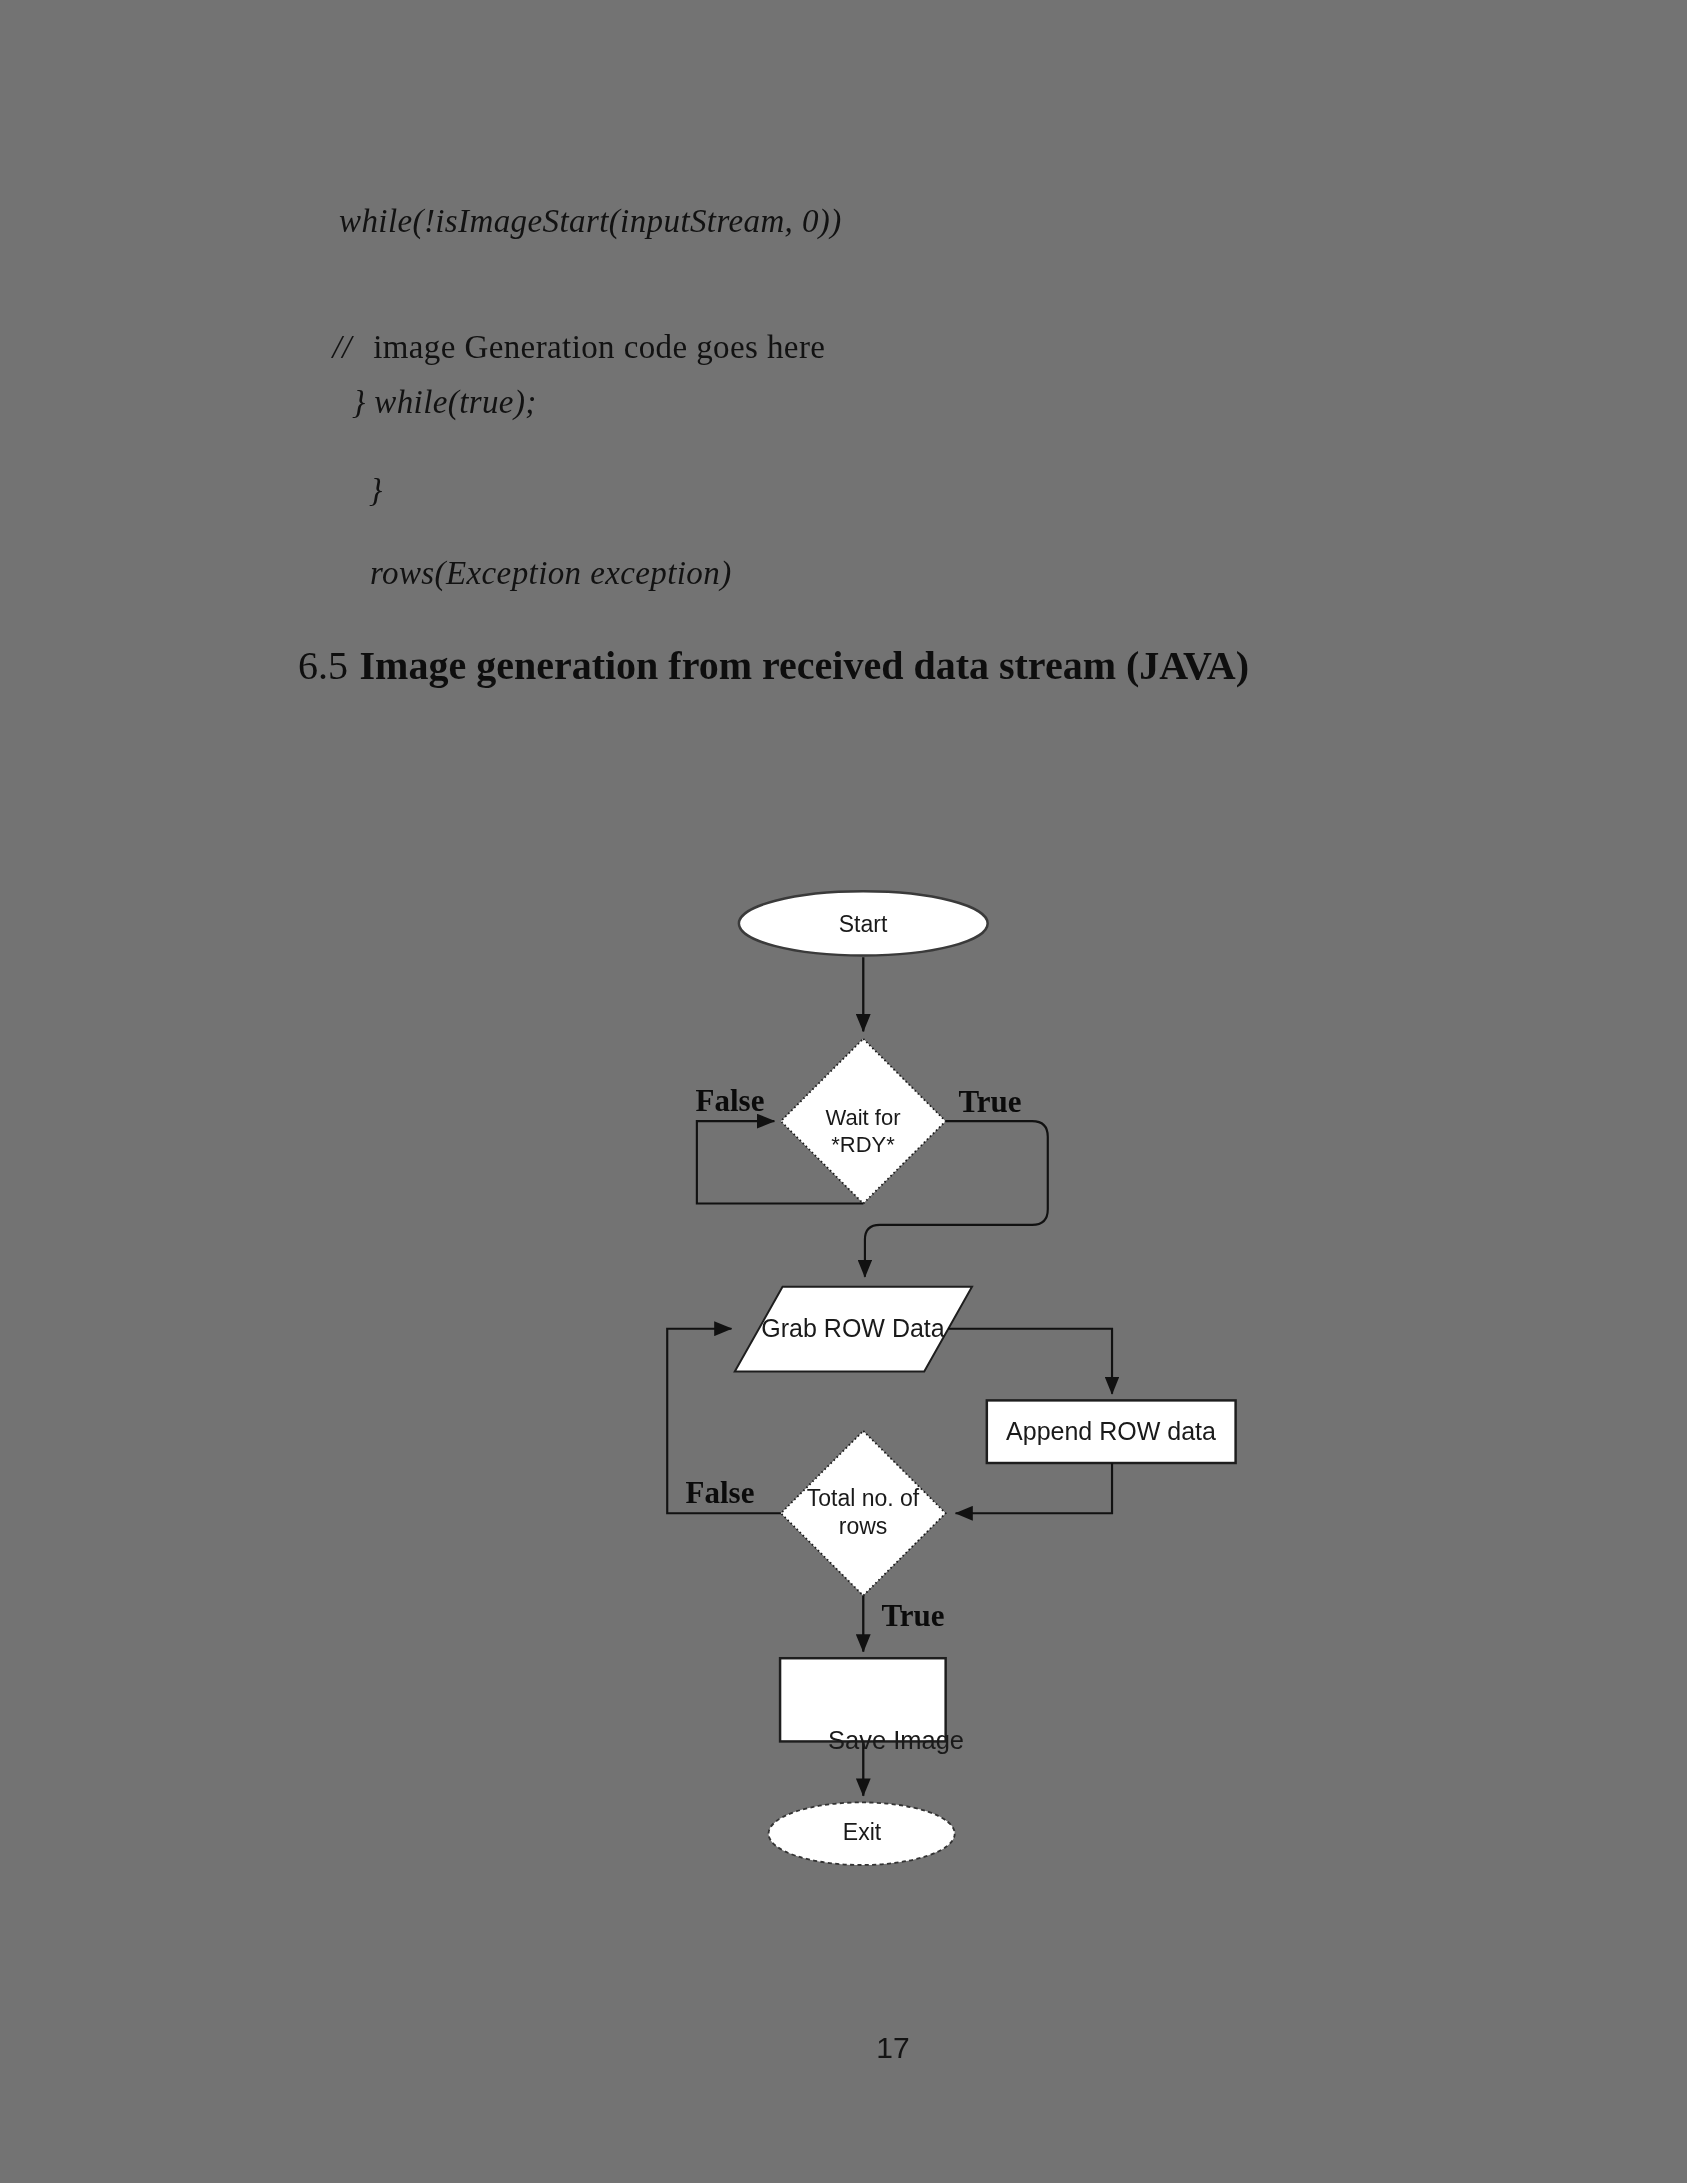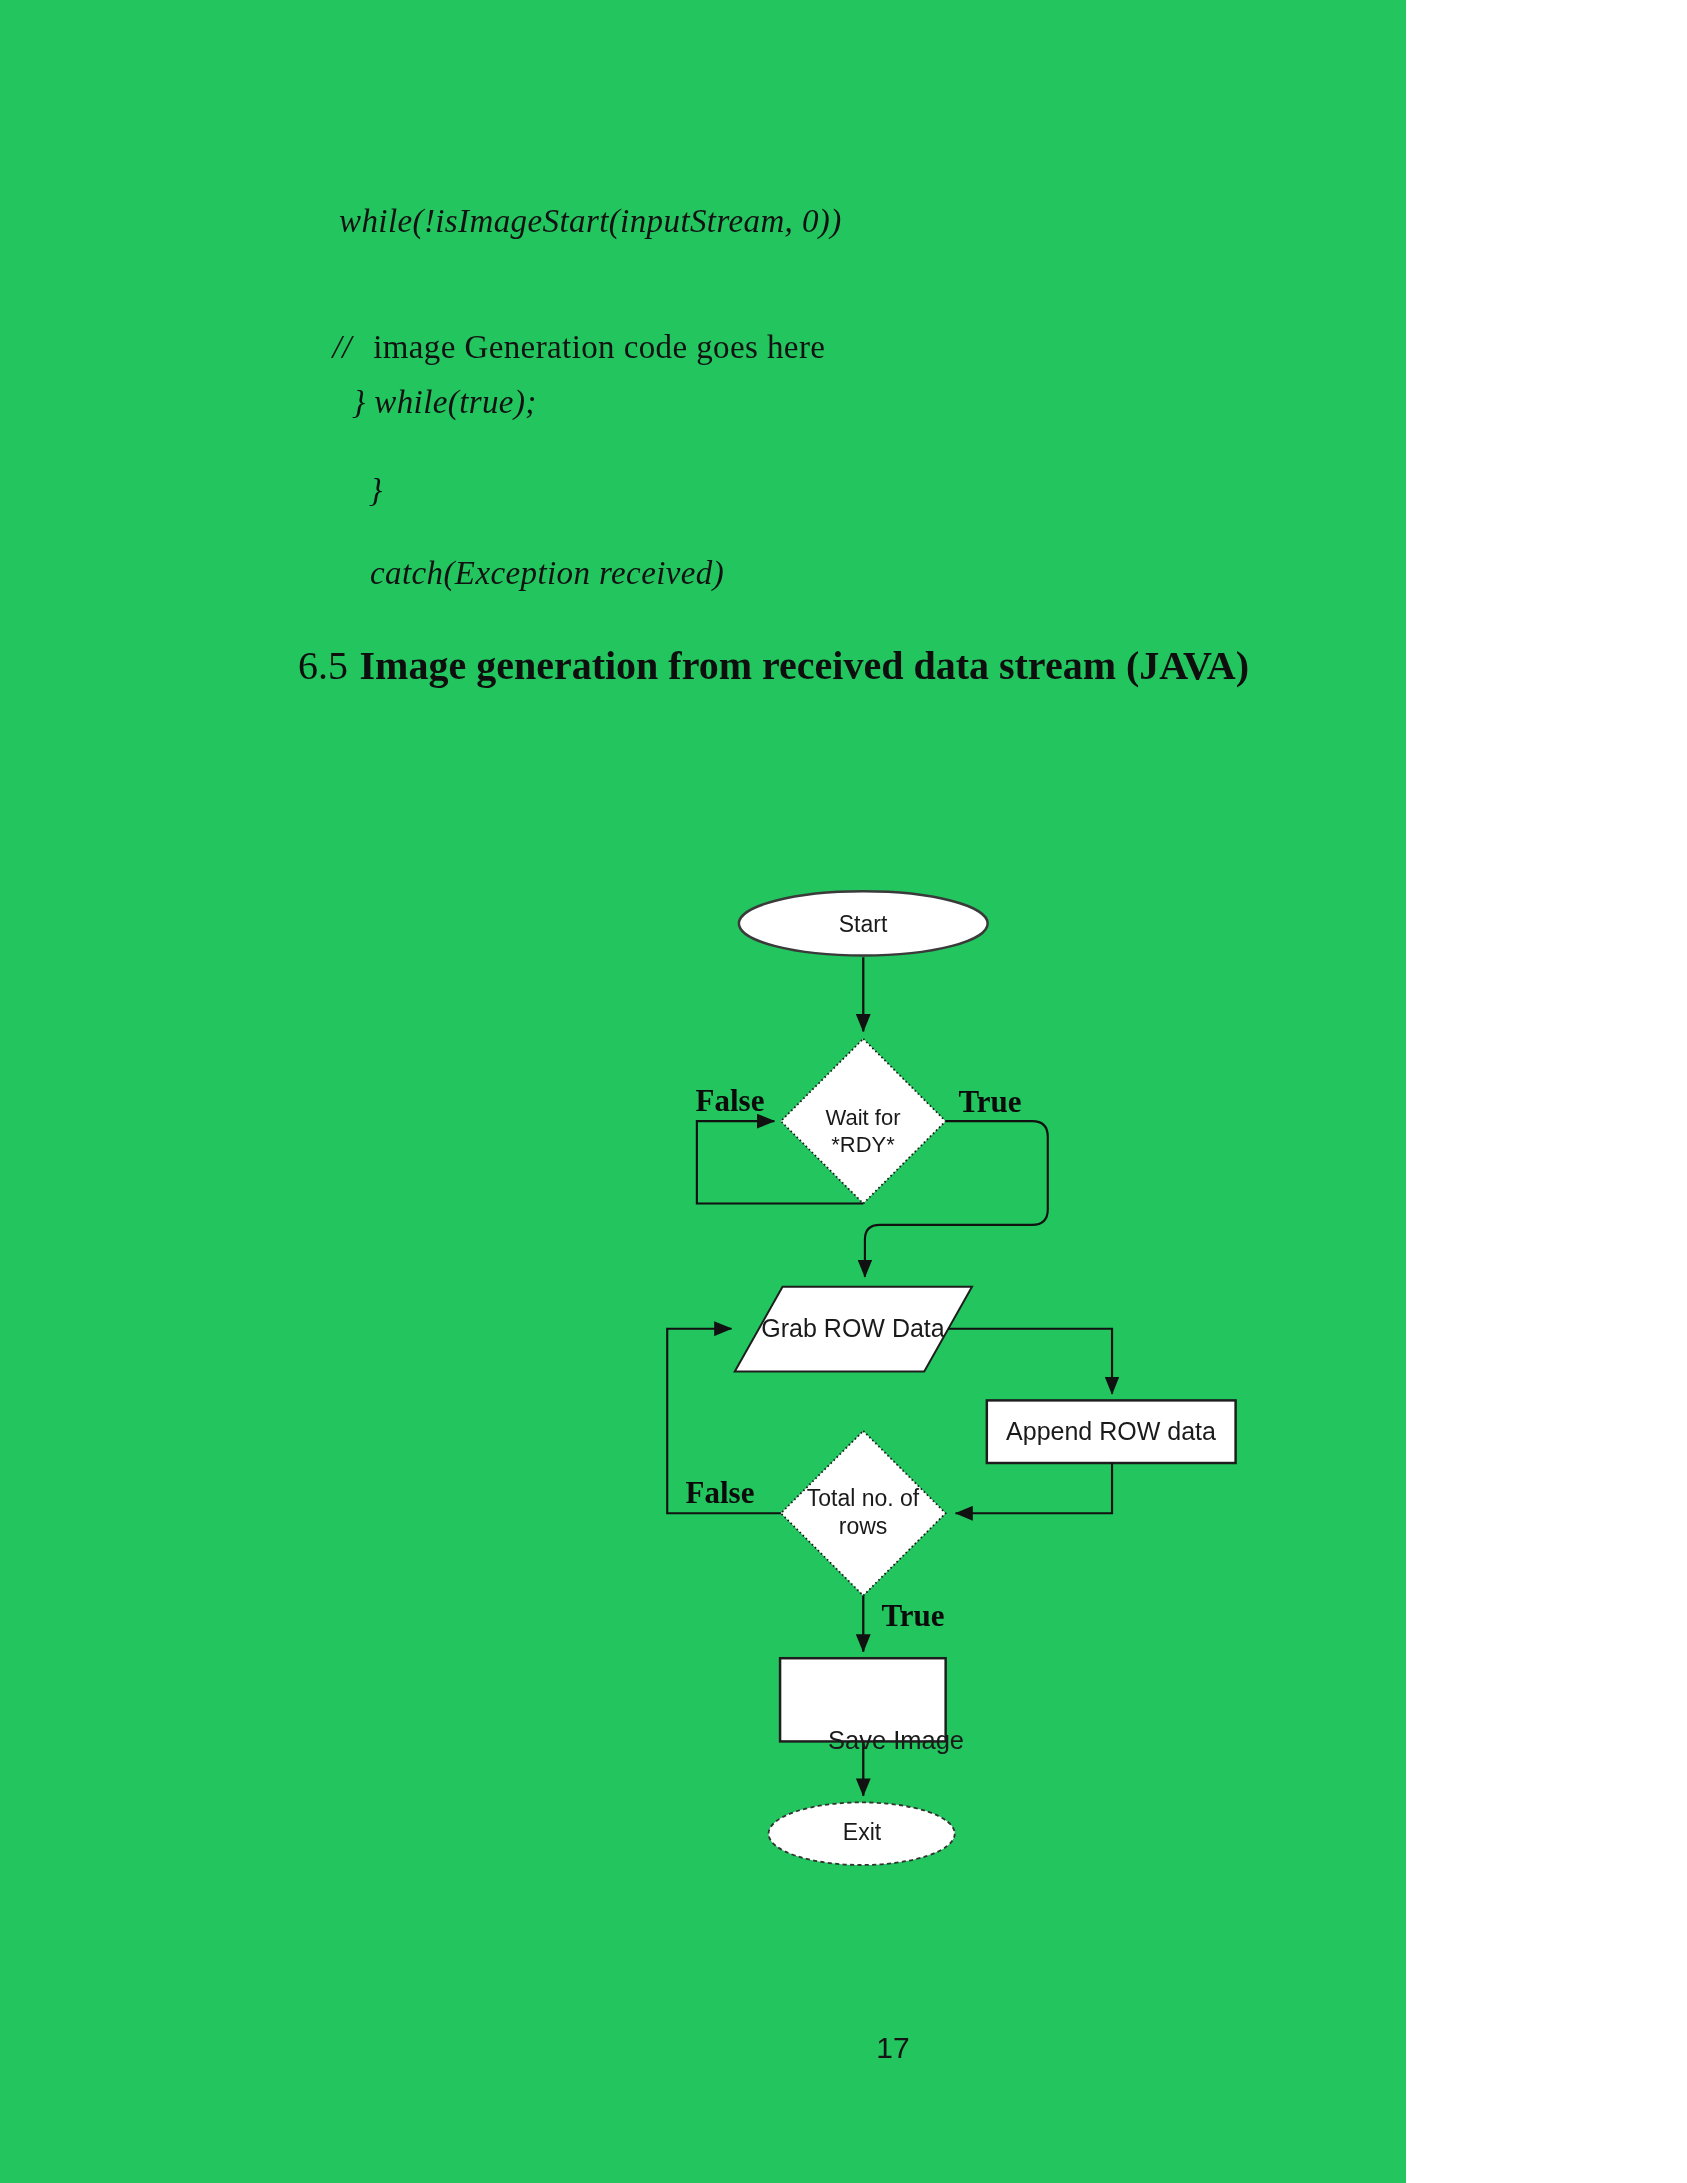--- a/index.html
+++ b/index.html
@@ -1,18 +1,18 @@
 <!DOCTYPE html>
 <html style="font-size:13px"><head>
 <meta charset="utf-8">
 <style>
   html, body { margin:0; padding:0; background:#ffffff; }
   .page {
-    position:relative; width:1406px; height:2183px;
-    background:#22c55e; overflow:hidden;
+    position:relative; width:1687px; height:2183px;
+    background:#737373; overflow:hidden;
     font-family:"Liberation Serif", serif; color:#141414;
   }
   .code-line {
     position:absolute; font-style:italic; font-size:33px;
     white-space:pre; color:#121212; letter-spacing:0.4px;
   }
   .code-line .comment-marker { font-style:italic; margin-right:21.4px; }
   .code-line .upright { font-style:normal; }
   .heading {
     position:absolute; left:298px; top:642px; margin:0;
@@ -49,21 +49,21 @@
   <div class="code-line" style="left:339px; top:203px;">while(!isImageStart(inputStream, 0))</div>
 
   <div class="code-line" style="left:298px; top:292px;">
     <span class="comment-marker">//</span><span class="upright">image Generation code goes here</span>
   </div>
 
   <div class="code-line" style="left:332px; top:384px;margin-left:20px;">} while(true);</div>
 
   <div class="code-line" style="left:369px; top:472px;">}</div>
 
-  <div class="code-line" style="left:370px; top:555px;">catch(Exception received)</div>
+  <div class="code-line" style="left:370px; top:555px;">rows(Exception exception)</div>
 
   <h1 class="heading">
     <span class="num">6.5</span><span class="ttl">Image generation from received data stream (JAVA)</span>
   </h1>
 
   <svg class="fc-svg" width="1687" height="2183" viewBox="0 0 2048 2650">
     <defs>
       <marker id="arrow" viewBox="0 0 11 9" refX="10.5" refY="4.5" markerWidth="22" markerHeight="18" markerUnits="userSpaceOnUse" orient="auto">
         <path d="M0,0 L11,4.5 L0,9 Z" fill="#111"></path>
       </marker>

